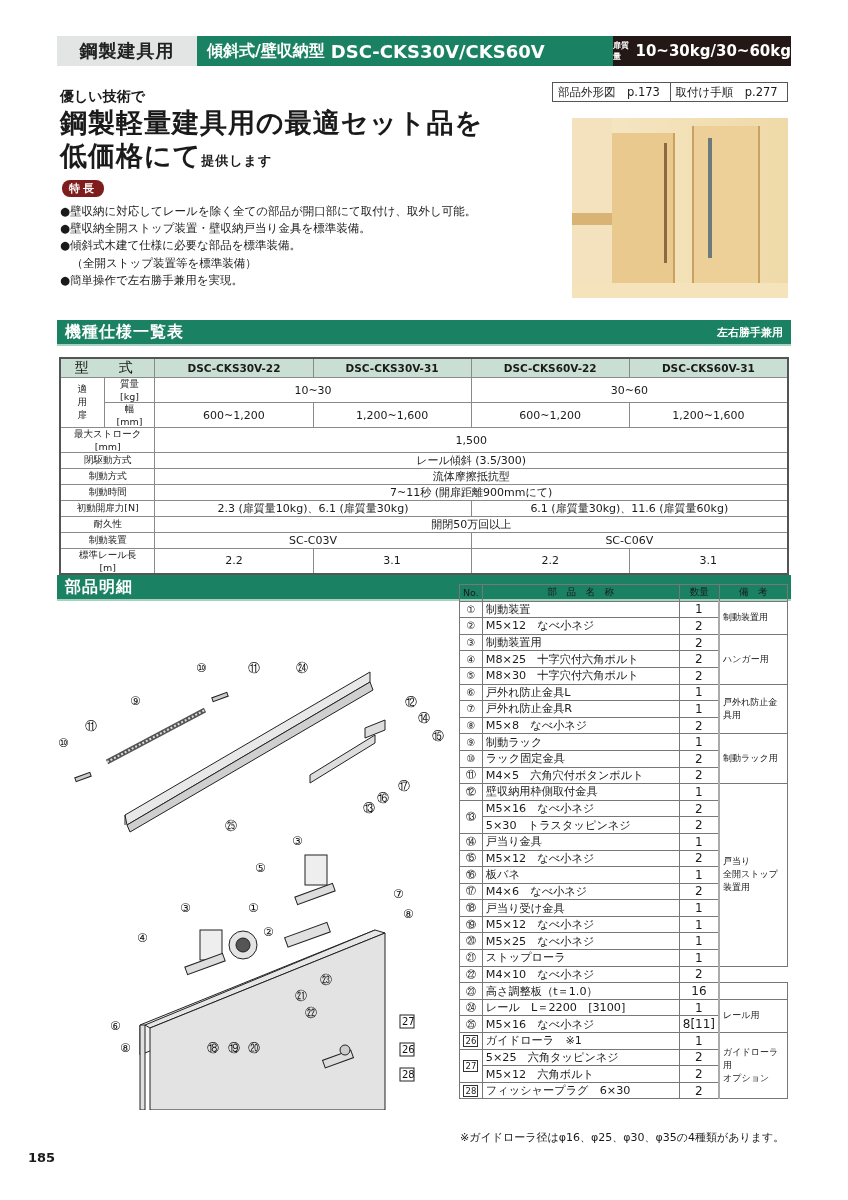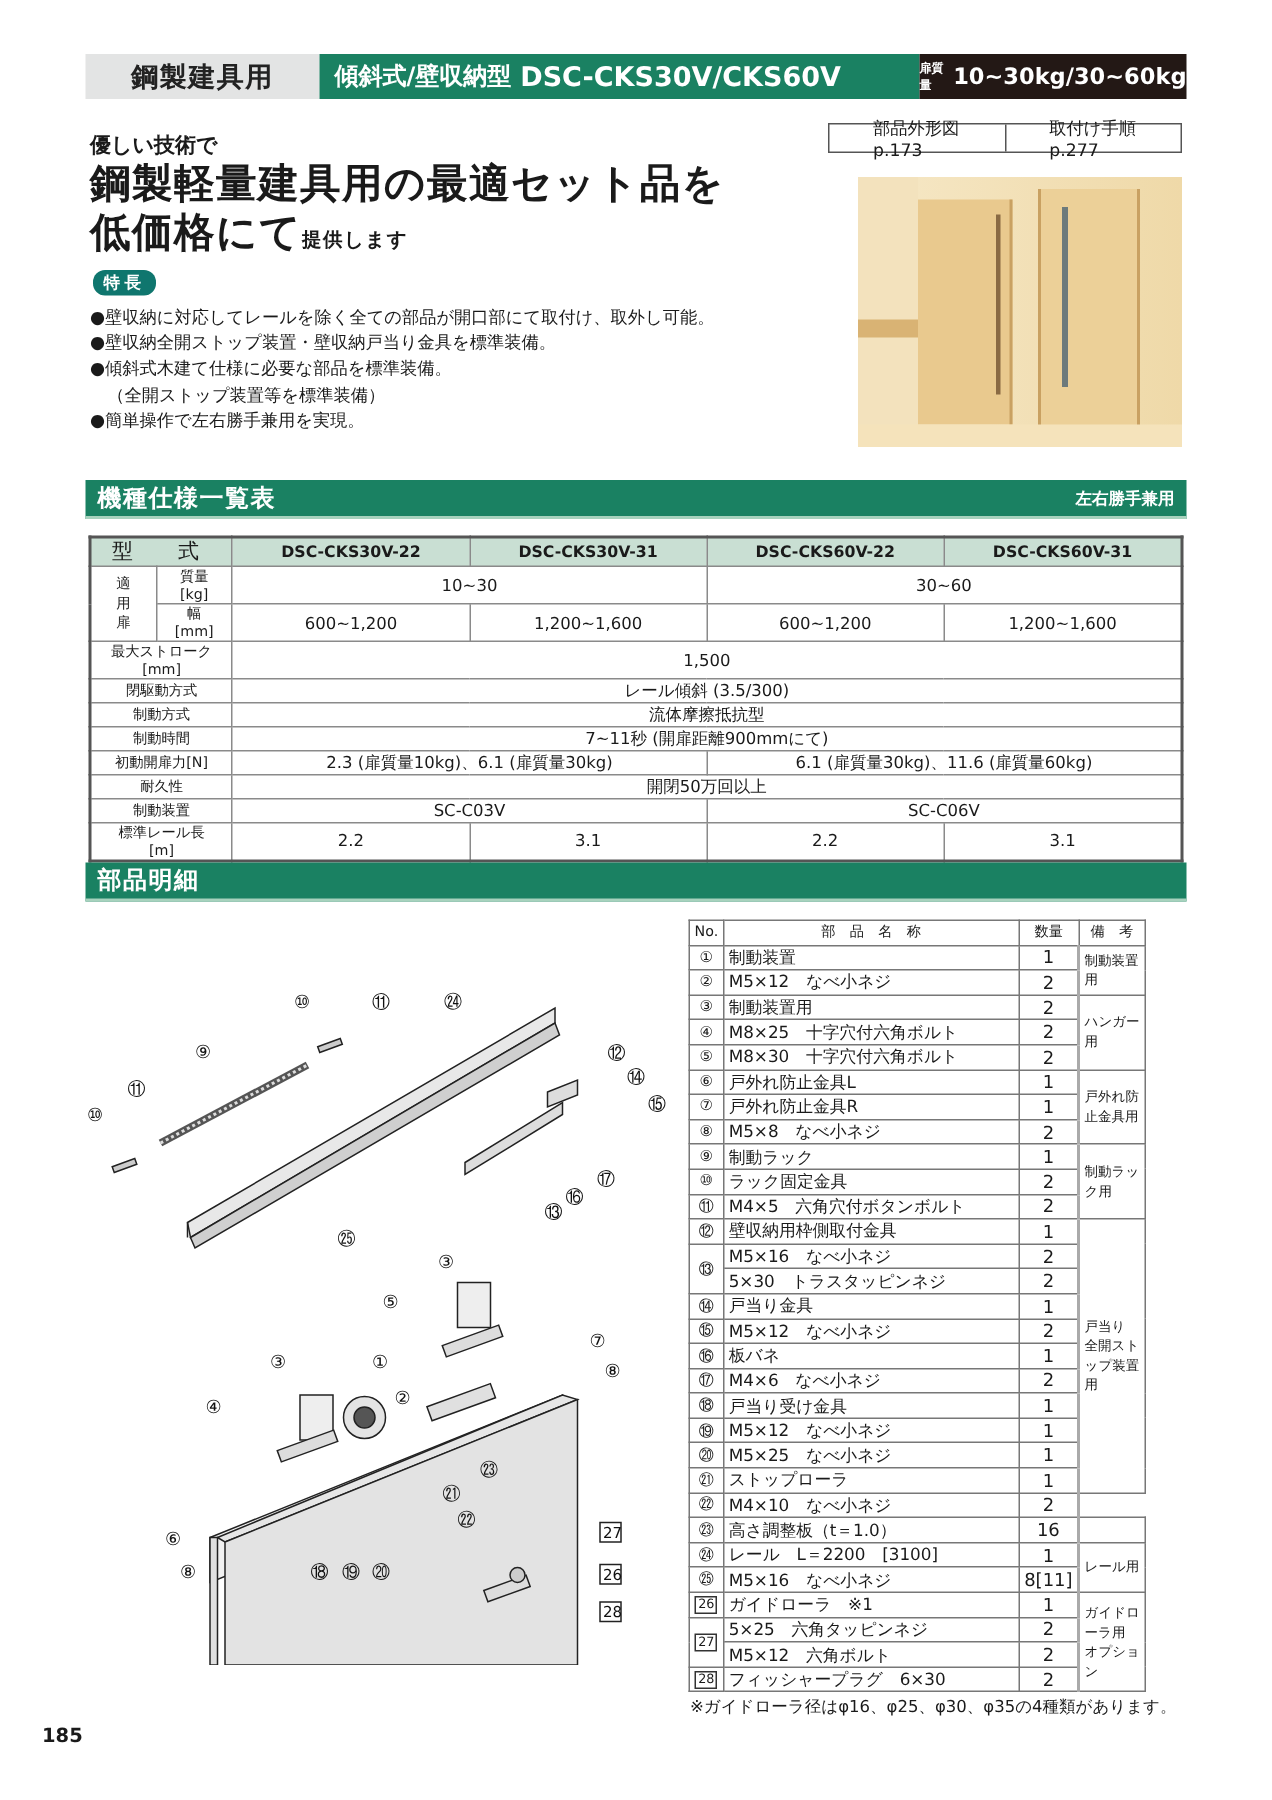--- a/index.html
+++ b/index.html
@@ -1,66 +1,66 @@
 <!DOCTYPE html>
 <html><head>
 <meta charset="utf-8">
 <style>
   * { box-sizing: border-box; margin: 0; padding: 0; }
   html, body { width: 848px; height: 1200px; background: #fff; overflow: hidden; }
   body { font-family: "DejaVu Sans", "Liberation Sans", sans-serif; color: #1a1a1a; position: relative; }
 
   
   .header { position: absolute; left: 57px; top: 36px; width: 734px; height: 30px; display: flex; }
-  .hdr-cat { width: 156px; background: #e3e4e4; color: #222; font-weight: bold; font-size: 18px; display: flex; align-items: center; justify-content: center; letter-spacing: 1px; }
+  .hdr-cat { width: 140px; background: #e3e4e4; color: #222; font-weight: bold; font-size: 18px; display: flex; align-items: center; justify-content: center; letter-spacing: 1px; }
   .hdr-model { flex: 1; background: #1a8162; color: #fff; font-weight: bold; font-size: 18px; display: flex; align-items: center; padding-left: 10px; }
   .hdr-model .m1 { font-size: 16px; margin-right: 6px; }
   .hdr-weight { width: 178px; background: #231815; color: #fff; font-size: 15px; font-weight: bold; display: flex; align-items: center; justify-content: center; }
   .hdr-weight .lbl { font-size: 8px; margin-right: 3px; }
 
   
   .intro { position: absolute; left: 60px; top: 88px; }
   .intro .sub { font-size: 14px; font-weight: bold; }
   .intro .big { font-size: 27px; font-weight: bold; line-height: 33px; letter-spacing: 1px; }
   .intro .small { font-size: 13px; font-weight: bold; }
 
   
   .refs { position: absolute; left: 552px; top: 82px; width: 236px; height: 20px; border: 1px solid #555; display: flex; font-size: 11.5px; }
-  .refs div { flex: 1; display: flex; align-items: center; padding-left: 5px; margin-left: 24px; }
+  .refs div { flex: 1; display: flex; align-items: center; padding-left: 5px; }
   .refs div:first-child { border-right: 1px solid #555; }
 
   
   .photo { position: absolute; left: 572px; top: 118px; width: 216px; height: 180px; background: linear-gradient(90deg, #f6e8c7 0%, #efd9a8 100%); overflow: hidden; }
   .photo .wall { position: absolute; left: 0; top: 0; width: 40px; height: 180px; background: #f3e2bd; }
   .photo .rail { position: absolute; left: 0; top: 95px; width: 40px; height: 12px; background: #d9b374; }
   .photo .door1 { position: absolute; left: 40px; top: 15px; width: 63px; height: 150px; background: #e9c98e; border-right: 2px solid #c9a162; }
   .photo .door2 { position: absolute; left: 120px; top: 8px; width: 68px; height: 165px; background: #ecd098; border-left: 2px solid #c9a162; border-right: 2px solid #c9a162; }
   .photo .slit1 { position: absolute; left: 52px; top: 10px; width: 3px; height: 120px; background: #8a6a43; }
   .photo .slit2 { position: absolute; left: 14px; top: 12px; width: 4px; height: 120px; background: #6d7a7b; }
   .photo .floor { position: absolute; left: 0; top: 165px; width: 216px; height: 15px; background: #f5e3bb; }
 
   
-  .feat-badge { position: absolute; left: 62px; top: 180px; width: 42px; height: 17px; background: #0f766e; color: #fff; border-radius: 8px; font-size: 11px; font-weight: bold; display: flex; align-items: center; justify-content: center; letter-spacing: 3px; }
+  .feat-badge { position: absolute; left: 62px; top: 180px; width: 42px; height: 17px; background: #7f1d1d; color: #fff; border-radius: 8px; font-size: 11px; font-weight: bold; display: flex; align-items: center; justify-content: center; letter-spacing: 3px; }
   .feat-list { position: absolute; left: 60px; top: 203px; font-size: 11.5px; line-height: 17.2px; }
 
   
   .section-bar { position: absolute; left: 57px; width: 734px; height: 26px; background: #1a8162; color: #fff; display: flex; align-items: center; justify-content: space-between; padding: 0 8px; border-bottom: 2px solid #a7d2bd; }
   .section-bar .title { font-size: 16px; font-weight: bold; letter-spacing: 1px; }
   .section-bar .note { font-size: 11px; font-weight: bold; }
 
   
   table.spec { position: absolute; left: 59px; top: 357px; width: 730px; border-collapse: collapse; font-size: 11px; }
   table.spec td, table.spec th { border: 1px solid #8a8a8a; text-align: center; height: 15.8px; padding: 0 12px; }
   table.spec th { background: #c9dfd3; font-weight: bold; height: 19px; font-size: 10.5px; }
   table.spec th.k { font-size: 14px; font-weight: normal; letter-spacing: 8px; }
   table.spec td.lab { font-size: 9.5px; background: #fff; }
   table.spec { border: 2px solid #555; }
 
   
-  table.parts { position: absolute; left: 459px; top: 613px; width: 305px; border-collapse: collapse; font-size: 11.2px; }
+  table.parts { position: absolute; left: 459px; top: 584px; width: 329px; border-collapse: collapse; font-size: 11.2px; }
   table.parts td, table.parts th { border: 1px solid #777; height: 16.6px; padding: 0 3px; }
   table.parts th { font-weight: normal; font-size: 9.5px; text-align: center; }
   table.parts td.no { width: 18px; text-align: center; font-size: 10px; padding: 0; }
   table.parts td.nm { width: 197px; }
   table.parts td.qty { width: 32px; text-align: center; font-size: 12px; border-right: 2px solid #aaa; }
   table.parts td.rem { font-size: 9px; vertical-align: middle; }
   .parts-note { position: absolute; left: 460px; top: 1130px; font-size: 11px; }
   .box-num { display: inline-block; border: 1px solid #333; font-size: 8.5px; line-height: 10px; padding: 0 1px; }
 
   

